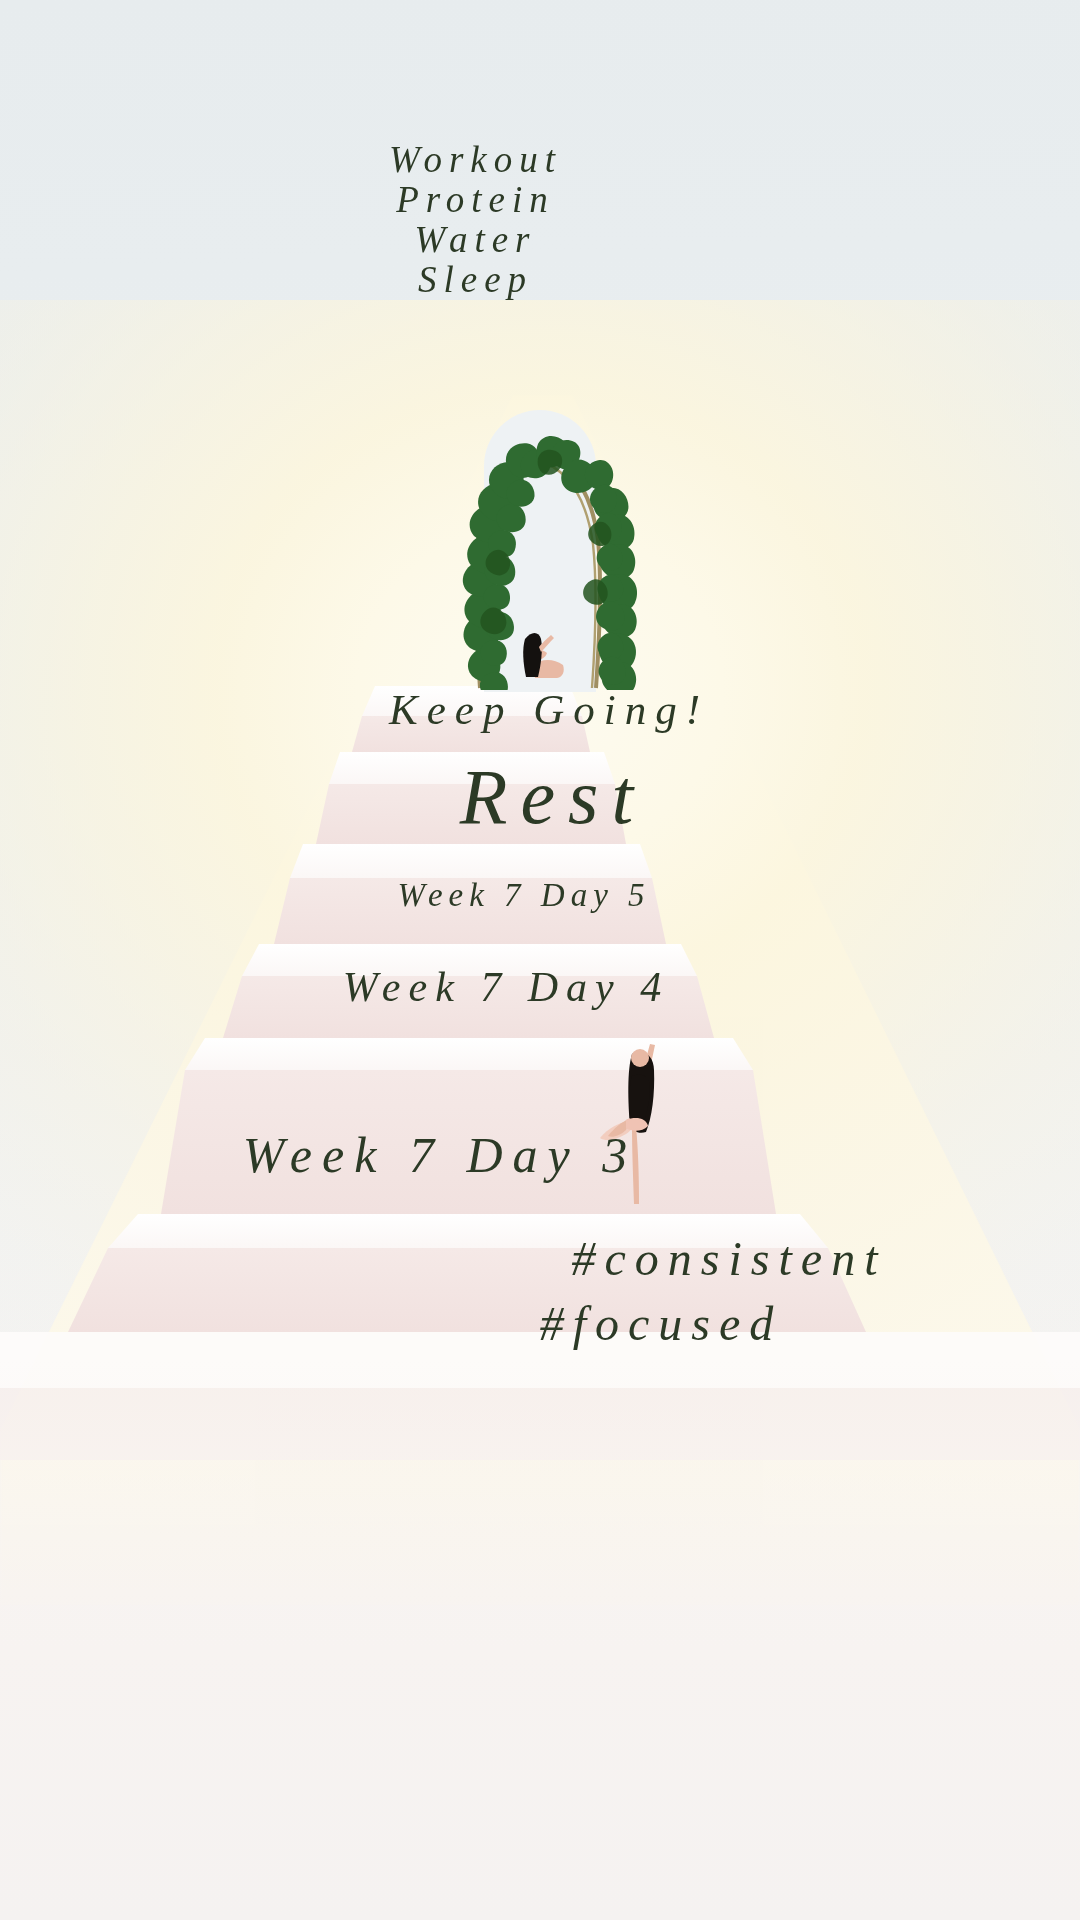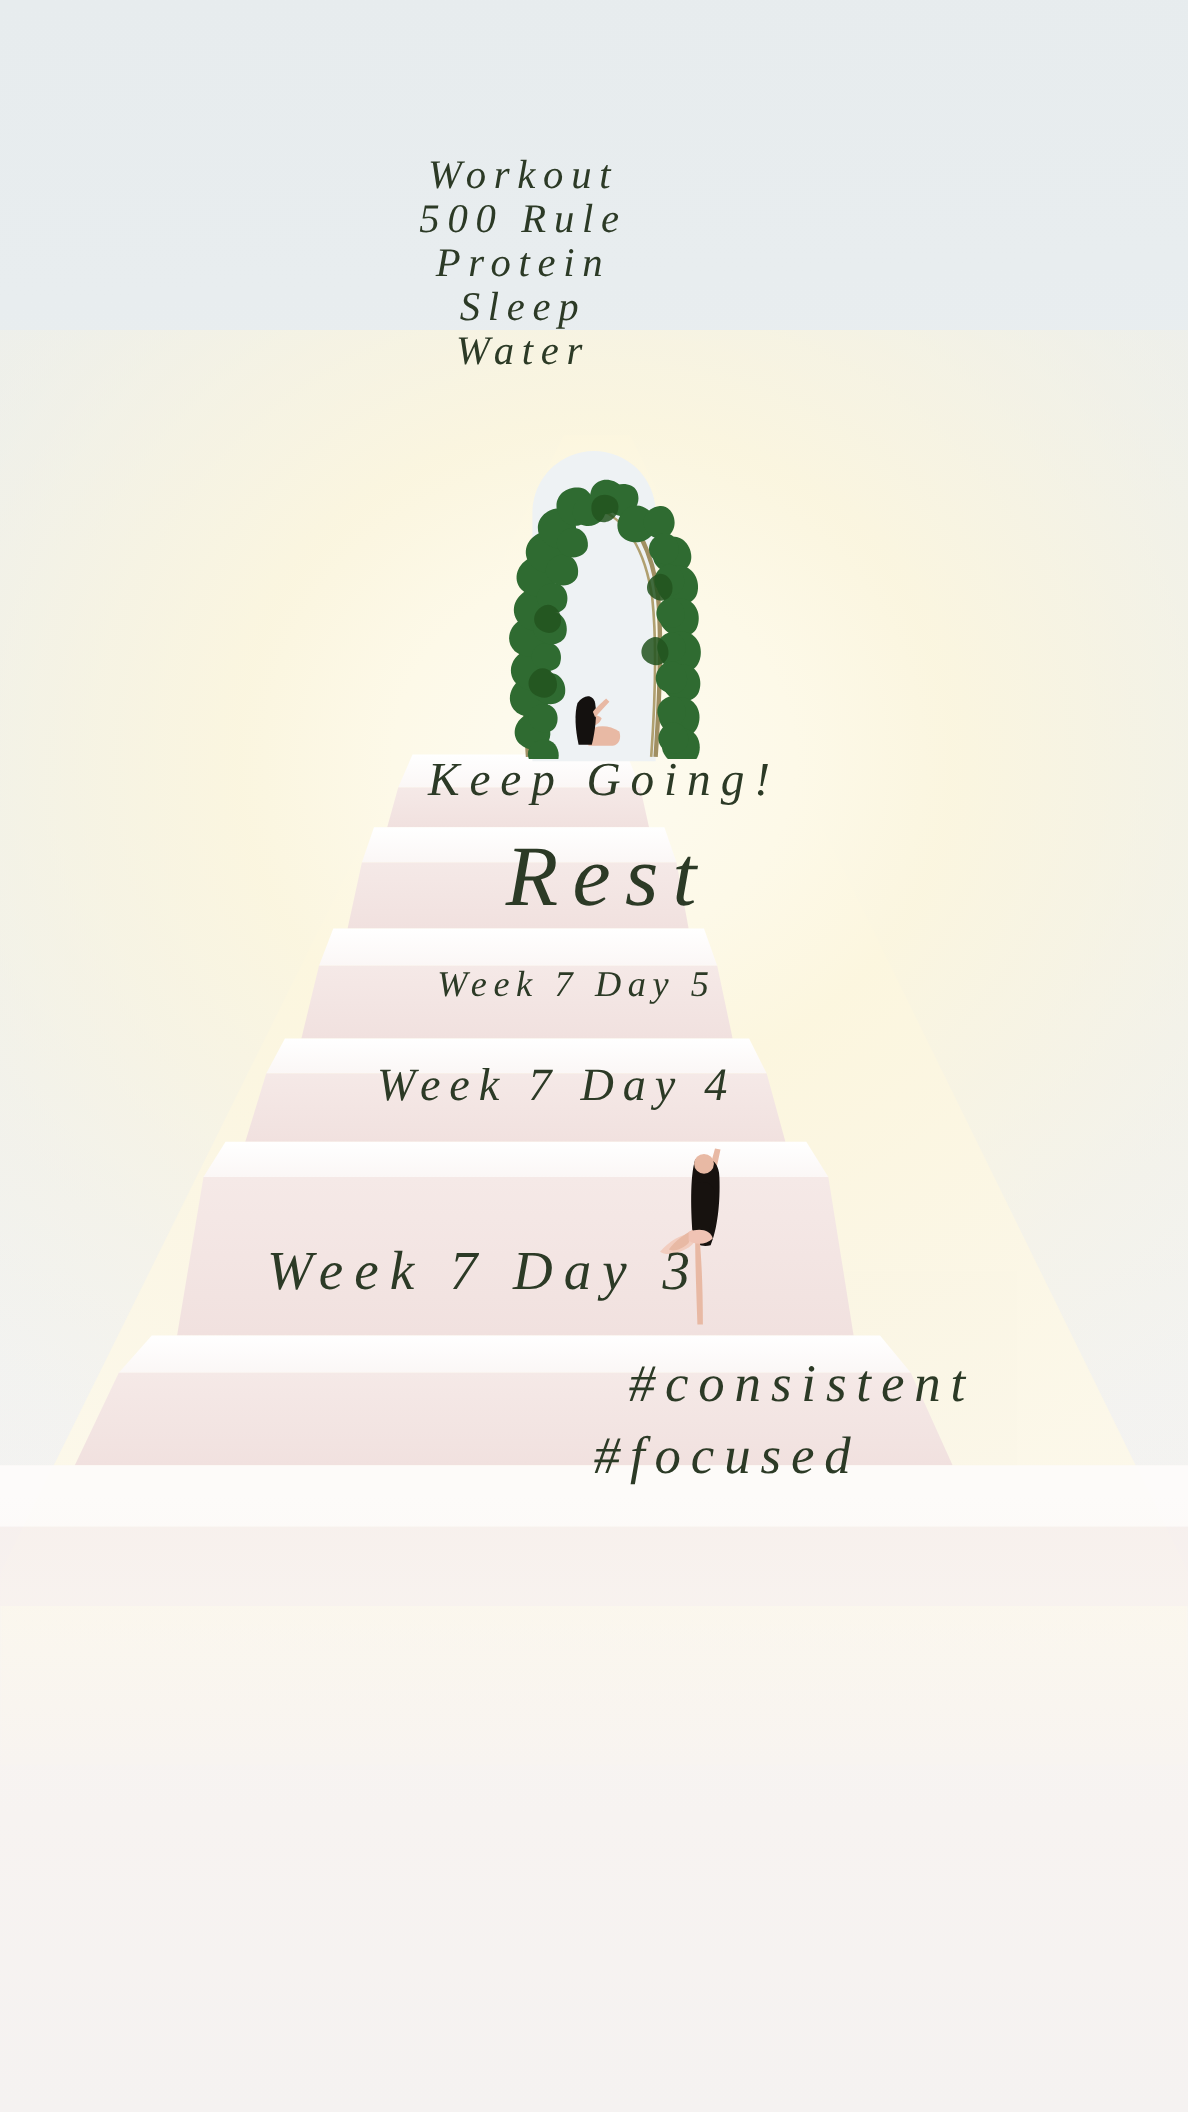--- a/index.html
+++ b/index.html
@@ -388,24 +388,23 @@
     <path d="M40,84 C 28,86 16,92 8,102 C 14,106 24,104 34,98 C 40,94 42,90 40,84 Z" fill="#f2cdbf"></path>
     <path d="M38,82 C 30,86 22,92 16,100 C 20,102 28,100 34,94 Z" fill="#e8b9a4"></path>
 
     <path d="M44,90 C 46,112 47,138 47,168 L 42,168 C 41,138 40,112 40,92 Z" fill="#e8b9a4"></path>
 
     <path d="M34,84 C 44,80 54,82 56,90 C 50,96 40,96 34,92 Z" fill="#f0c3b4"></path>
   </svg>
 
   <div class="headerlist">
     <div>Workout</div>
-    <div>500 Rule</div>
     <div>Protein</div>
+    <div>Water</div>
     <div>Sleep</div>
-    <div>Water</div>
   </div>
 
   <div class="txt keepgoing">Keep Going!</div>
 
   <div class="txt rest">Rest</div>
 
   <div class="txt w7d5">Week 7 Day 5</div>
 
   <div class="txt w7d4">Week 7 Day 4</div>
 

